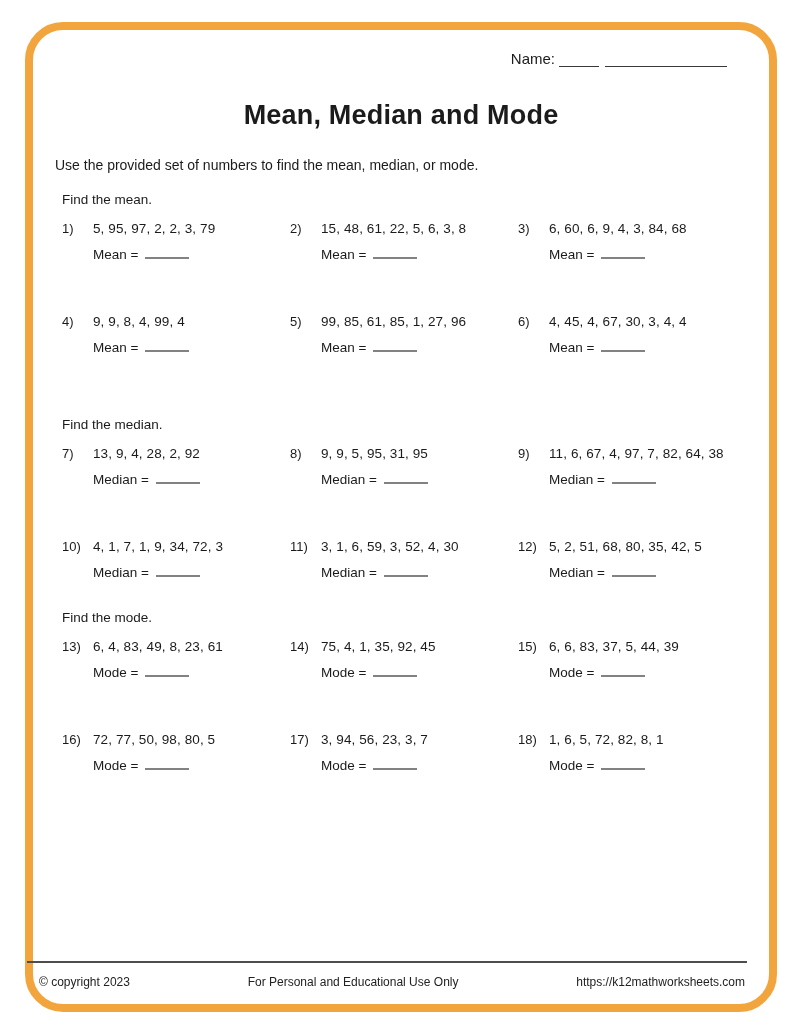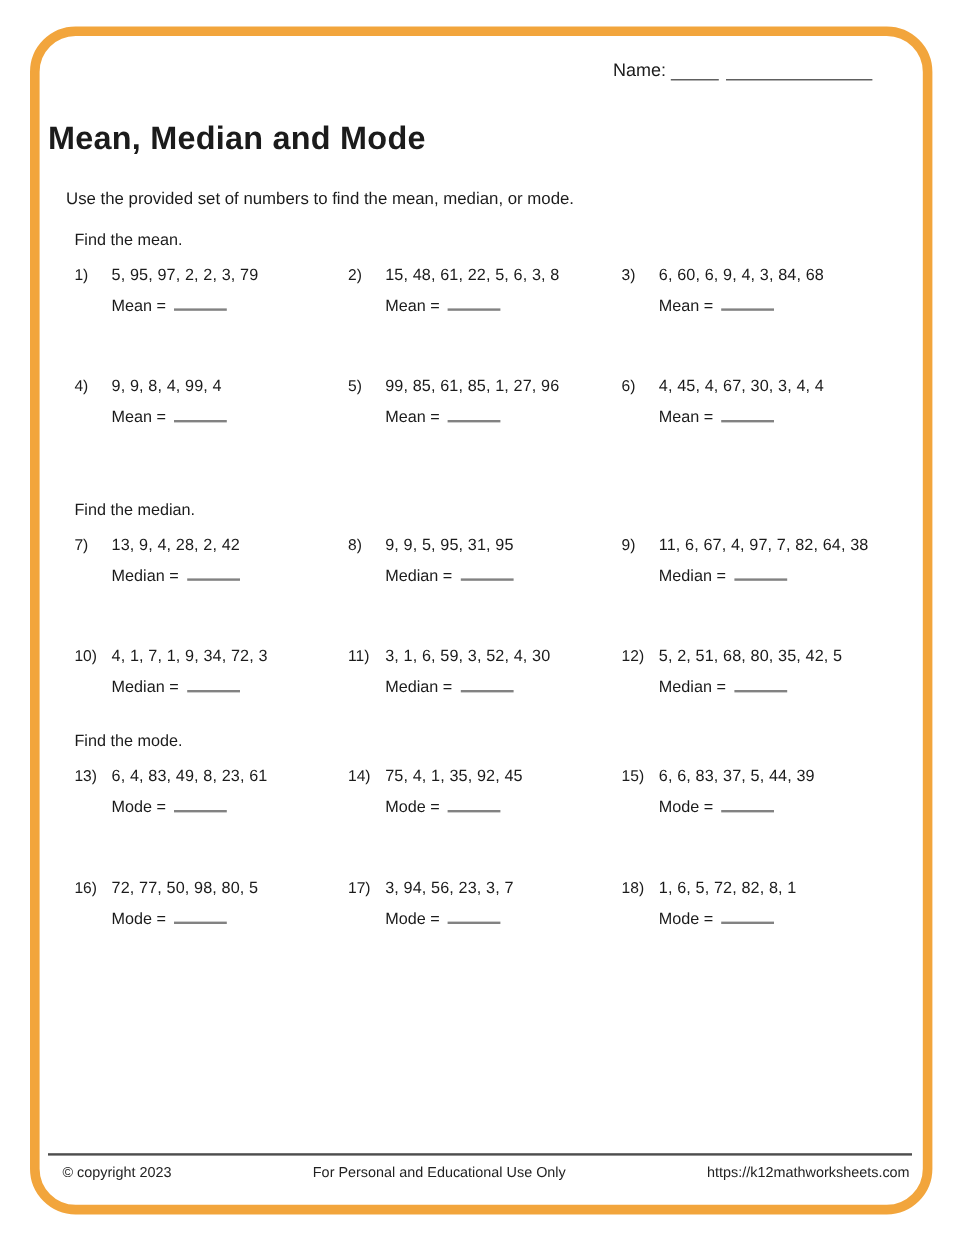--- a/index.html
+++ b/index.html
@@ -16,21 +16,21 @@
   .content { position:absolute; left:40px; top:32px; width:722px; }
 
   .name-row {
     margin-top:18px; display:flex; justify-content:flex-end;
     align-items:flex-end; padding-right:35px; font-size:15px;
   }
   .name-blank { display:inline-block; border-bottom:1.5px solid #3a3a3a; height:16px; }
   .name-seg1 { width:40px; margin-left:4px; }
   .name-seg2 { width:122px; margin-left:6px; }
 
-  .title { margin-top:28px; font-size:27px; font-weight:bold; line-height:41px; letter-spacing:0.2px; }
+  .title { margin-top:28px; text-align:center; font-size:27px; font-weight:bold; line-height:41px; letter-spacing:0.2px; }
 
   .instruction { margin-top:21px; margin-left:15px; font-size:14px; }
 
   .section { margin-left:22px; }
   .sec1 { margin-top:19px; }
   .sec2 { margin-top:62px; }
   .sec3 { margin-top:30px; }
   .sec-head { font-size:13.5px; }
 
   .pgrid {
@@ -42,22 +42,22 @@
   .prob { display:flex; font-size:13.5px; }
   .pnum { flex:0 0 31px; font-size:13px; }
   .pvals { white-space:nowrap; letter-spacing:0.1px; }
   .pans { margin-top:10px; font-size:13.5px; }
   .blank {
     display:inline-block; width:44px; height:11px; margin-left:7px;
     border-bottom:2px solid #828282;
   }
 
   .footer {
-    position:absolute; left:40px; top:961px; width:720px;
-    border-top:2px solid #4d4d4d; padding-top:7px;
+    position:absolute; left:27px; top:961px; width:720px;
+    border-top:2px solid #4d4d4d; padding-top:12px;
     display:flex; justify-content:space-between; align-items:baseline;
     font-size:12px; color:#222;
   }
   .footer .left { padding-left:12px; }
   .footer .right { padding-right:2px; }
 </style>
 </head>
 <body>
 
 <div class="frame"></div>
@@ -131,21 +131,21 @@
     </div>
   </div>
 
   <div class="section sec2">
     <div class="sec-head">Find the median.</div>
     <div class="pgrid">
 
       <div class="prob">
         <span class="pnum">7)</span>
         <div class="pbody">
-          <div class="pvals">13, 9, 4, 28, 2, 42</div>
+          <div class="pvals">13, 9, 4, 28, 2, 92</div>
           <div class="pans"><span>Median =</span><span class="blank"></span></div>
         </div>
       </div>
 
       <div class="prob">
         <span class="pnum">8)</span>
         <div class="pbody">
           <div class="pvals">9, 9, 5, 95, 31, 95</div>
           <div class="pans"><span>Median =</span><span class="blank"></span></div>
         </div>

